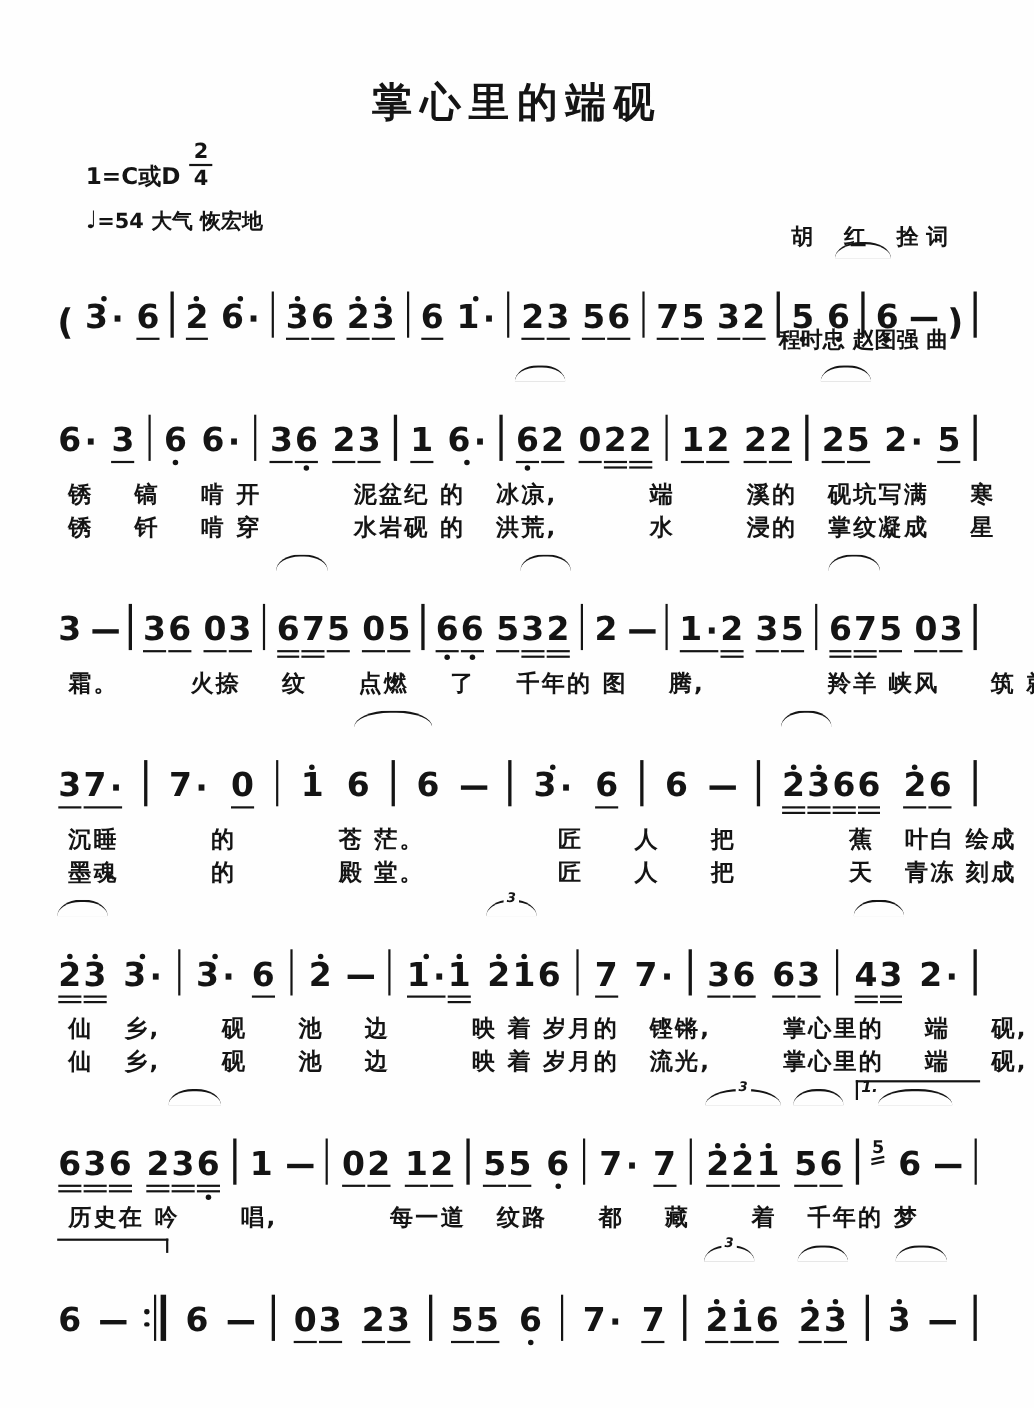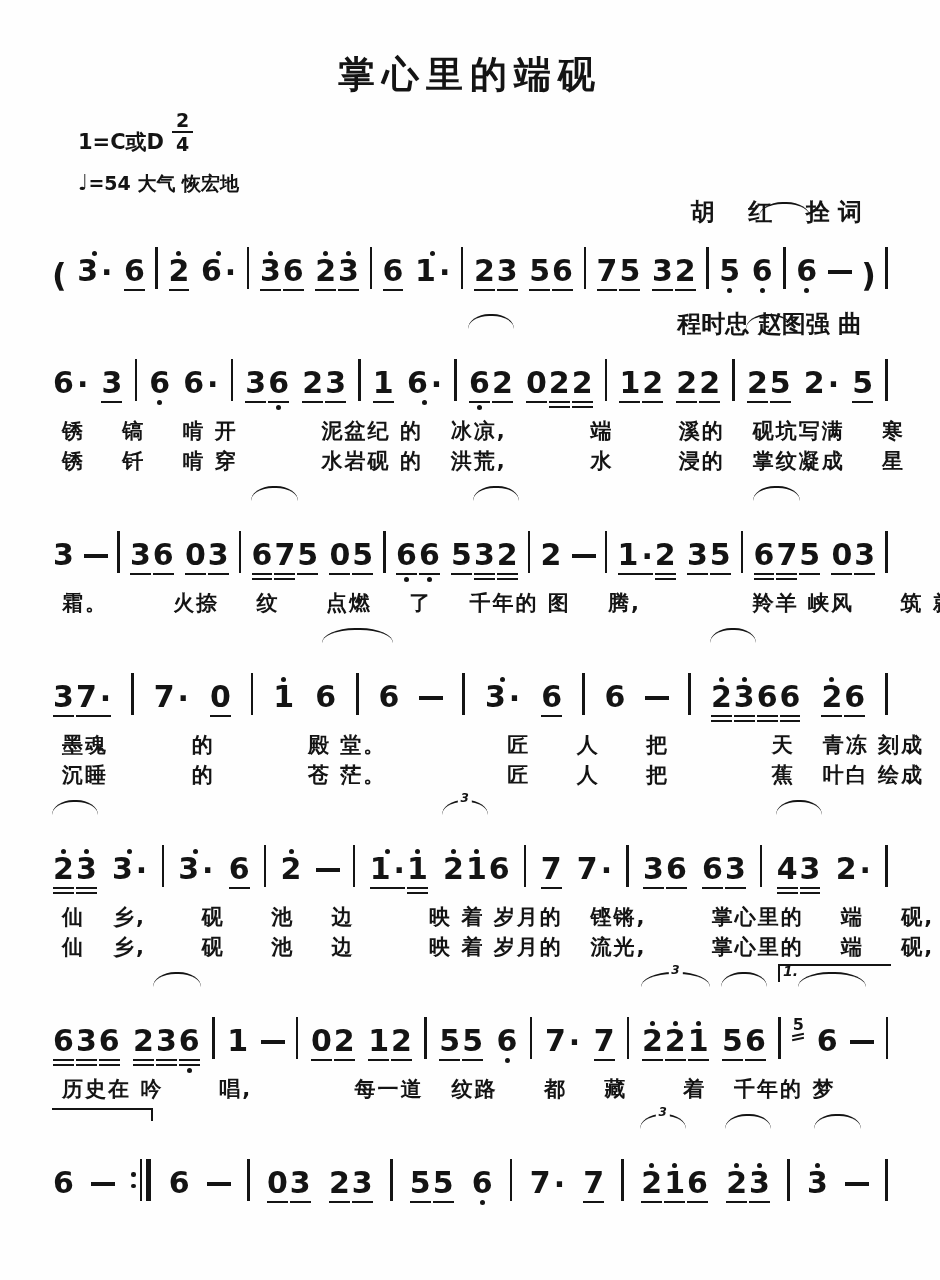--- a/index.html
+++ b/index.html
@@ -1,28 +1,28 @@
 <!DOCTYPE html>
 <html><head>
 <meta charset="utf-8">
 <style>
   html,body{margin:0;padding:0;background:#e8e8e8;}
   #page{position:relative;width:940px;height:1280px;margin:0 auto;background:#fefefe;
         font-family:"DejaVu Sans","Liberation Sans",sans-serif;color:#141414;overflow:hidden;}
   #content{padding:26px 52px 0 52px;}
   
-  #title{text-align:center;font-size:37px;font-weight:700;letter-spacing:7px;margin:24px 0 10px 0;}
+  #title{text-align:center;font-size:37px;font-weight:700;letter-spacing:7px;margin:42px 0 10px 0;}
   #meta{position:relative;height:78px;margin-top:6px;}
   #keyrow{position:absolute;left:26px;top:0;font-size:21px;font-weight:700;display:flex;align-items:flex-end;}
   .frac{display:inline-flex;flex-direction:column;align-items:center;margin-left:8px;font-size:19px;line-height:1;}
   .frac .num{padding:1px 4px;border-bottom:2px solid #141414;}
   .frac .den{padding:2px 4px;}
   #temporow{position:absolute;left:26px;top:60px;font-size:19px;font-weight:700;}
   #temporow .nq{font-size:22px;}
-  #credits{position:absolute;right:26px;top:10px;text-align:right;font-size:24px;font-weight:700;line-height:1.55;white-space:pre;}
+  #credits{position:absolute;right:26px;top:10px;text-align:right;font-size:20px;font-weight:700;line-height:1.55;white-space:pre;}
   
   #score{margin-top:6px;}
   .block{margin-bottom:2px;}
   .mline{position:relative;display:flex;justify-content:space-between;align-items:flex-end;
          padding-top:24px;min-height:86px;}
   .grp{display:inline-flex;align-items:flex-end;}
   .note{display:inline-flex;flex-direction:column;align-items:center;margin:0 1px;}
   .ab{height:12px;display:flex;flex-direction:column;justify-content:flex-end;align-items:center;}
   .dot{width:5px;height:5px;border-radius:50%;background:#141414;margin-top:2px;}
   .gd{font-size:30px;font-weight:700;line-height:30px;display:flex;align-items:flex-end;}
@@ -1086,22 +1086,22 @@
                   <i class="ul"></i>
                 </span>
               </span>
             </span>
             <span class="bar">
               <i class="bl"></i>
             </span>
             <div class="arc" style="top: 8px; left: 270.05px; width: 70.9px;"></div>
             <div class="arc" style="top: 8px; left: 658px; width: 46px;"></div>
           </div>
+          <div class="lyr">沉睡         的          苍 茫。             匠     人     把           蕉   叶白 绘成</div>
           <div class="lyr">墨魂         的          殿 堂。             匠     人     把           天   青冻 刻成</div>
-          <div class="lyr">沉睡         的          苍 茫。             匠     人     把           蕉   叶白 绘成</div>
         </div>
         <div class="block">
           <div class="mline">
             <span class="grp">
               <span class="note">
                 <span class="ab">
                   <i class="dot"></i>
                 </span>
                 <span class="gd">
                   <span>2</span>

